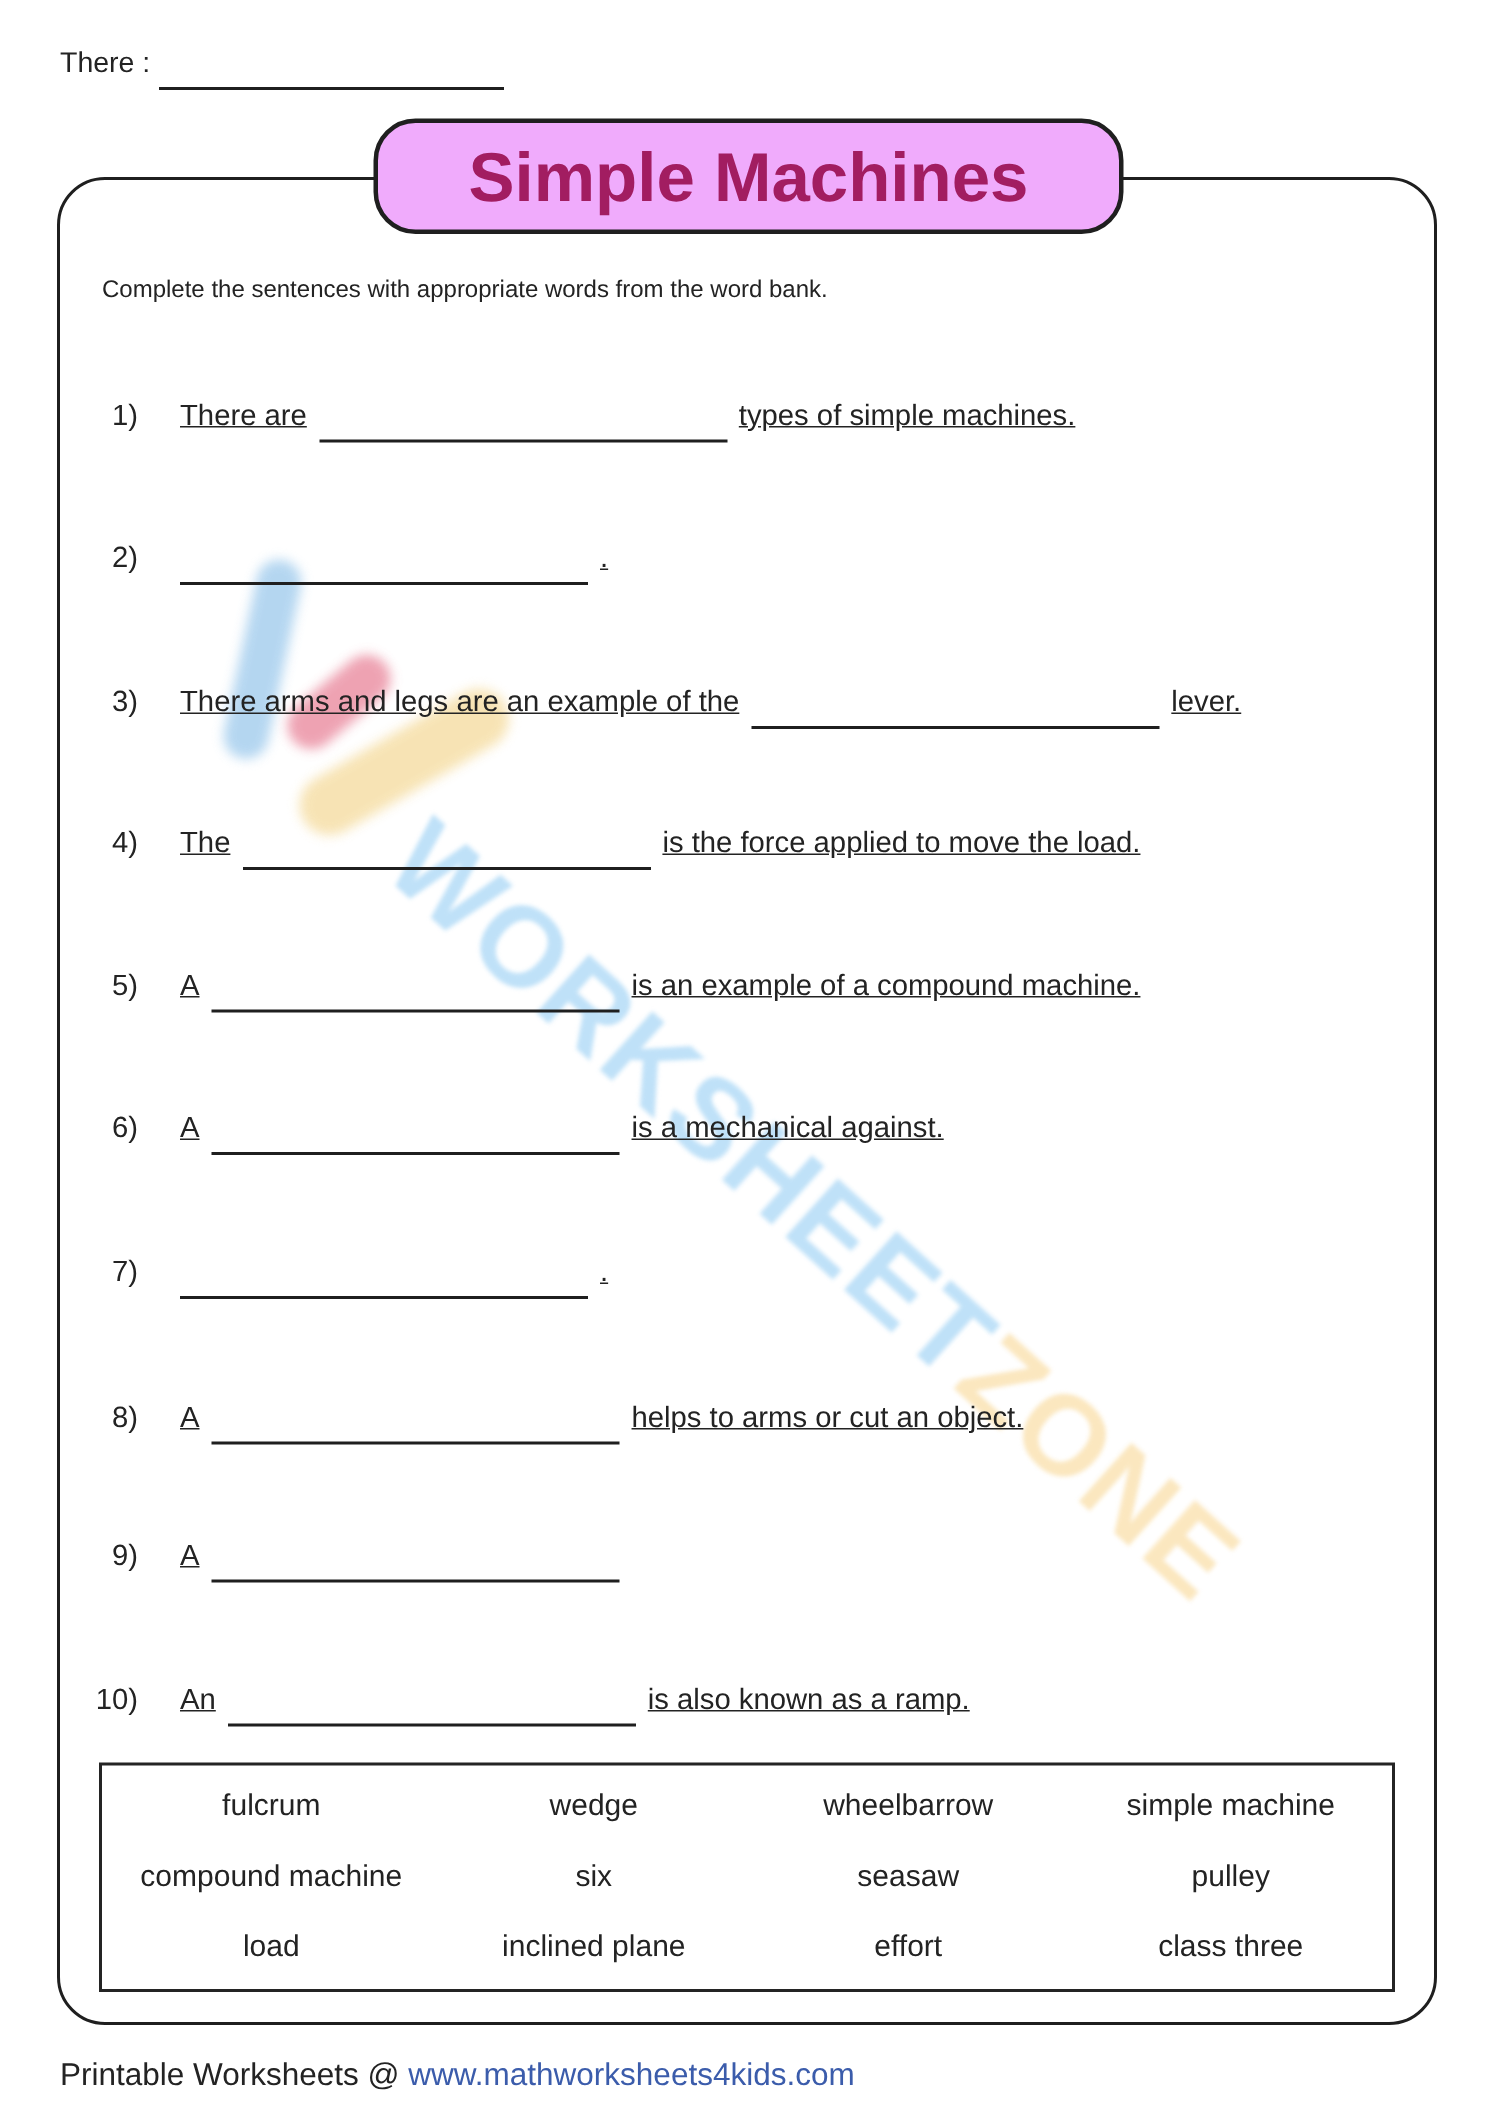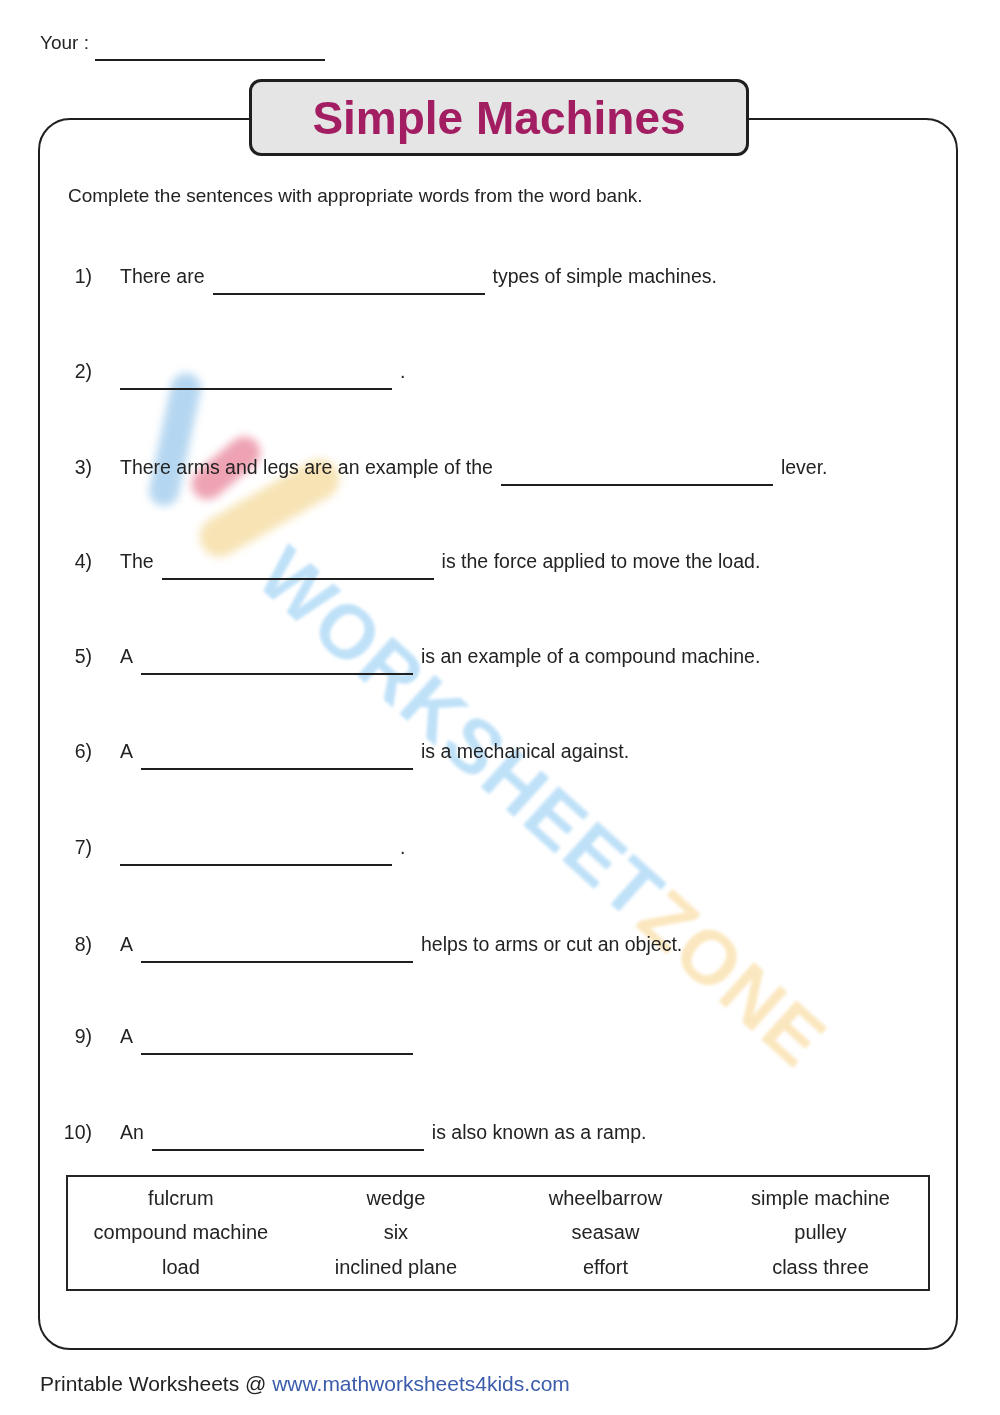--- a/index.html
+++ b/index.html
@@ -5,49 +5,49 @@
   html,body{margin:0;padding:0;background:#ffffff;}
   .page{
     position:relative;width:1000px;height:1415px;background:#ffffff;
     font-family:"Liberation Sans",sans-serif;color:#232323;overflow:hidden;
   }
   
   .name-row{position:absolute;left:40px;top:32px;font-size:19px;z-index:2;}
   .name-line{display:inline-block;width:230px;border-bottom:2px solid #1f1f1f;position:relative;top:12px;margin-left:6px;}
   .title-pill{
     position:absolute;left:249px;top:79px;width:500px;height:77px;
-    background:#e5e5e5;border:3px solid #1f1f1f;border-radius:12px;
+    background:#f0abfc;border:3px solid #1f1f1f;border-radius:28px;
     display:flex;align-items:center;justify-content:center;z-index:3;box-sizing:border-box;
   }
   .title-pill span{font-size:46px;font-weight:bold;letter-spacing:0px;}
   
   .main-box{
     position:absolute;left:38px;top:118px;width:920px;height:1232px;
     border:2.5px solid #1f1f1f;border-radius:32px;z-index:1;box-sizing:border-box;background:transparent;
   }
-  .instructions{position:absolute;left:68px;top:185px;font-size:19px;z-index:2;}
+  .instructions{position:absolute;left:68px;top:185px;font-size:16px;z-index:2;}
   
   .questions{position:absolute;left:0;top:0;width:1000px;height:1415px;z-index:2;}
   .q-row{position:absolute;left:52px;width:900px;display:flex;align-items:baseline;gap:8px;font-size:19.5px;line-height:28px;}
   .q-row:nth-child(1){top:255px}
   .q-row:nth-child(2){top:350px}
   .q-row:nth-child(3){top:446px}
   .q-row:nth-child(4){top:540px}
   .q-row:nth-child(5){top:635px}
   .q-row:nth-child(6){top:730px}
   .q-row:nth-child(7){top:826px}
   .q-row:nth-child(8){top:923px}
   .q-row:nth-child(9){top:1015px}
   .q-row:nth-child(10){top:1111px}
   .q-num{width:40px;text-align:right;margin-right:20px;flex:none;}
   .q-blank{flex:none;width:272px;height:26px;border-bottom:2.5px solid #1f1f1f;position:relative;top:12px;}
-  .q-before,.q-after{white-space:nowrap;}
+  .q-before,.q-after{white-space:nowrap;text-decoration:underline;}
   
   .word-bank{
-    position:absolute;left:66px;top:1175px;width:864px;height:116px;
+    position:absolute;left:66px;top:1175px;width:864px;height:153px;
     border:2.5px solid #242424;box-sizing:border-box;z-index:2;background:transparent;
     display:grid;grid-template-columns:1.05fr 0.95fr 1fr 1fr;grid-template-rows:repeat(3,1fr);
     align-items:center;justify-items:center;padding:4px 0;
   }
   .wb-word{font-size:20px;}
   
   .footer{position:absolute;left:40px;top:1372px;font-size:21px;z-index:2;}
   .footer .link{cursor:pointer;}
   
   .wm-stroke{position:absolute;z-index:0;filter:blur(4px);}
@@ -69,21 +69,21 @@
 
   <div class="wm-stroke wm-s-blue"></div>
   <div class="wm-stroke wm-s-pink"></div>
   <div class="wm-stroke wm-s-yellow"></div>
 
   <div class="wm-text">
     <span class="wm-blue">WORKSHEET</span><span class="wm-zone">ZONE</span>
   </div>
 
   <div class="name-row">
-    <span>Your :</span><span class="name-line"></span>
+    <span>There :</span><span class="name-line"></span>
   </div>
 
   <div class="main-box"></div>
 
   <div class="title-pill">
     <span style="color:#A21D61;">Simple Machines</span>
   </div>
 
   <div class="instructions">Complete the sentences with appropriate words from the word bank.</div>
 

